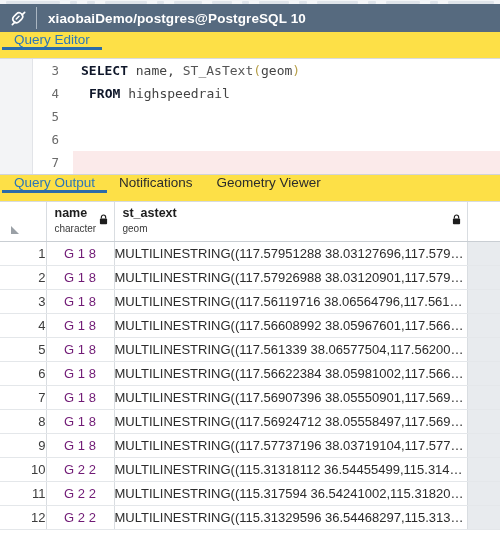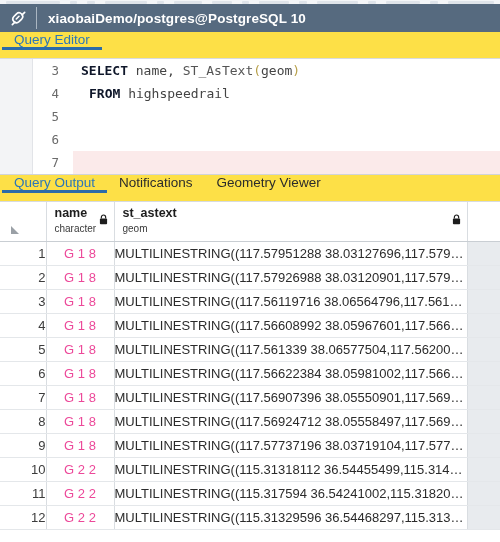--- a/index.html
+++ b/index.html
@@ -209,21 +209,21 @@
   table.grid tbody td { height: 24px; }
   td.rownum {
     text-align: right;
     padding-right: 9px;
     color: #3c3c3c;
     font-size: 13px;
     background: #ffffff;
   }
   td.cname {
     text-align: center;
-    color: #ec4899;
+    color: #701a75;
     font-size: 13px;
     white-space: nowrap;
   }
   td.cgeom {
     padding-left: 9px;
     color: #2b2b2b;
     font-size: 13px;
     white-space: nowrap;
     overflow: hidden;
     text-overflow: ellipsis;

